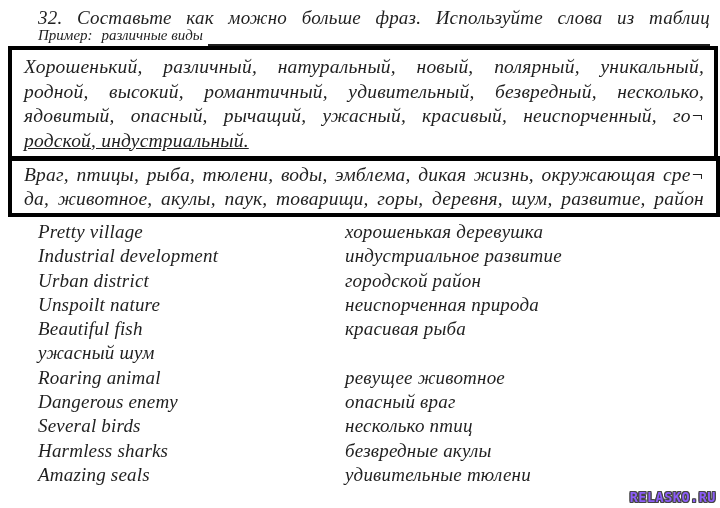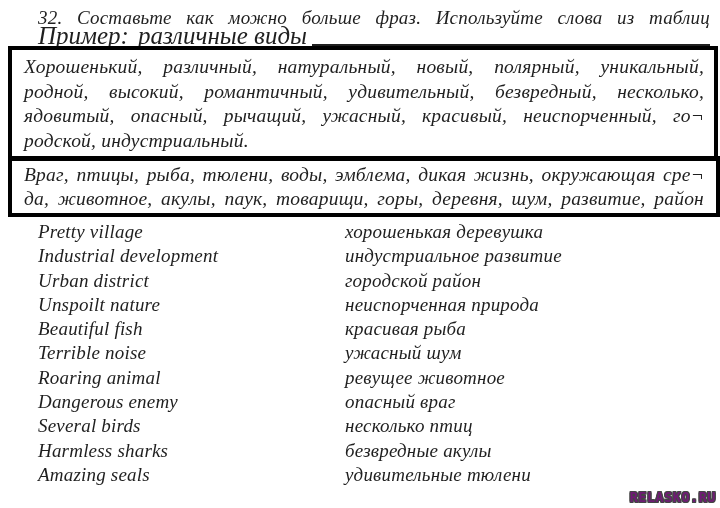--- a/index.html
+++ b/index.html
@@ -19,21 +19,21 @@
     left: 38px; top: 6px; width: 672px;
     font-size: 19px;
     line-height: 23px;
     text-align: justify;
     text-align-last: justify;
     letter-spacing: 0.2px;
   }
   .header2 {
     position: absolute;
     left: 38px; top: 25px; width: 672px;
-    font-size: 25px;
+    font-size: 15px;
     line-height: 21px;
     display: flex;
     align-items: flex-end;
   }
   .header2 .example-label { margin-right: 9px; }
   .fill-line {
     flex: 1 1 auto;
     border-bottom: 2px solid #1f1f1f;
     align-self: flex-end;
     margin-left: 5px;
@@ -58,20 +58,21 @@
     padding: 3px 12px 3px 12px;
   }
   .box2 .jline { line-height: 23.5px; }
   .jline {
     text-align: justify;
     text-align-last: justify;
   }
   .jline.left {
     text-align: left;
     text-align-last: left;
+    text-decoration: underline;
   }
   .phrase-list {
     position: absolute;
     left: 38px; top: 220px; width: 660px;
     font-size: 19px;
     letter-spacing: 0.2px;
   }
   .row {
     display: flex;
     height: 24.3px;
@@ -81,21 +82,21 @@
   .row .en { flex: 0 0 307px; }
   .row .ru { flex: 1 1 auto; }
   .watermark {
     position: absolute;
     right: 4px; bottom: 3px;
     font-family: "DejaVu Sans Mono", monospace;
     font-style: normal;
     font-weight: bold;
     font-size: 13.5px;
     letter-spacing: 0.5px;
-    color: #701a75;
+    color: #8b5cf6;
     text-shadow:
       -1px -1px 0 #454545, 1px -1px 0 #454545,
       -1px  1px 0 #454545, 1px  1px 0 #454545,
        0   -1px 0 #454545, 0    1px 0 #454545,
       -1px  0   0 #454545, 1px  0   0 #454545;
   }
 </style>
 </head>
 <body>
 
@@ -134,21 +135,20 @@
     </div>
   <div class="row">
       <span class="en">Unspoilt nature</span>
       <span class="ru">неиспорченная природа</span>
     </div>
   <div class="row">
       <span class="en">Beautiful fish</span>
       <span class="ru">красивая рыба</span>
     </div>
   <div class="row">
-      <span class="en">Terrible noise</span>
       <span class="ru">ужасный шум</span>
     </div>
   <div class="row">
       <span class="en">Roaring animal</span>
       <span class="ru">ревущее животное</span>
     </div>
   <div class="row">
       <span class="en">Dangerous enemy</span>
       <span class="ru">опасный враг</span>
     </div>

